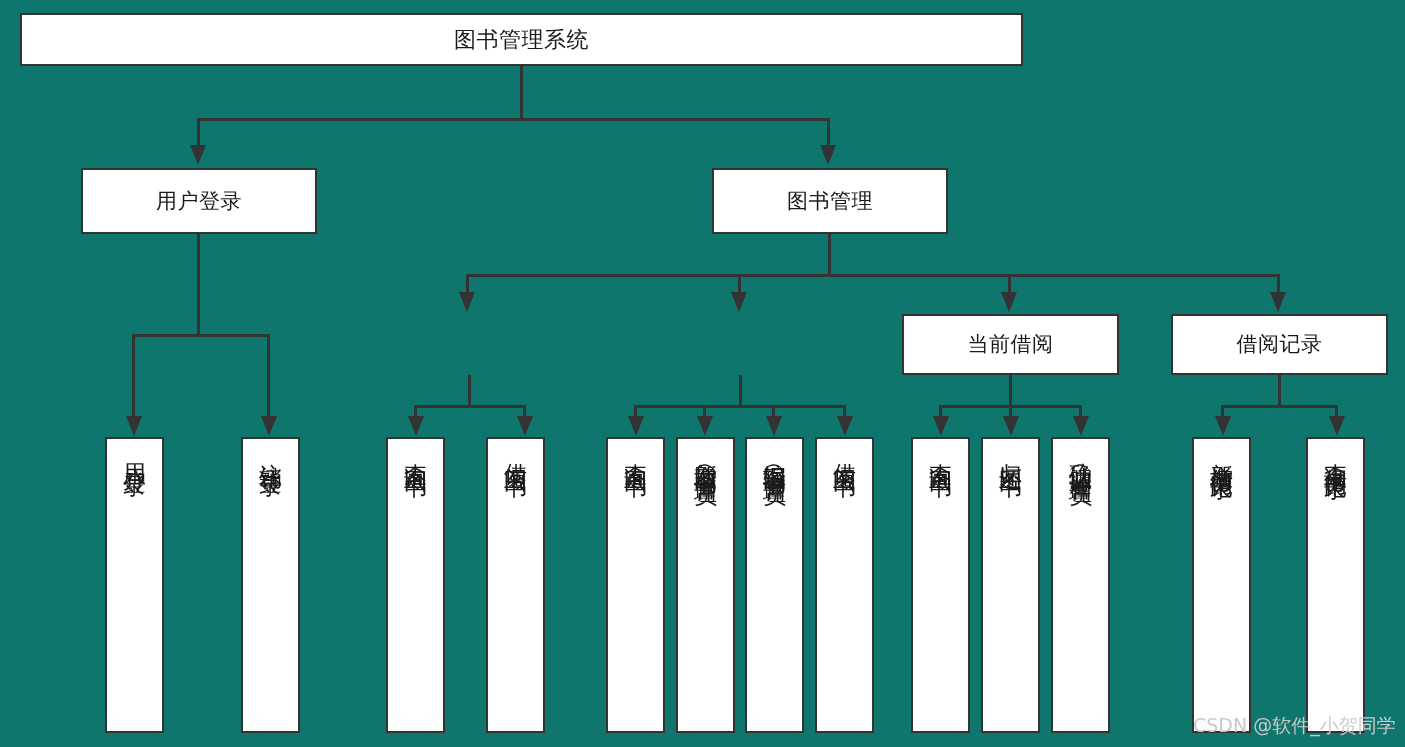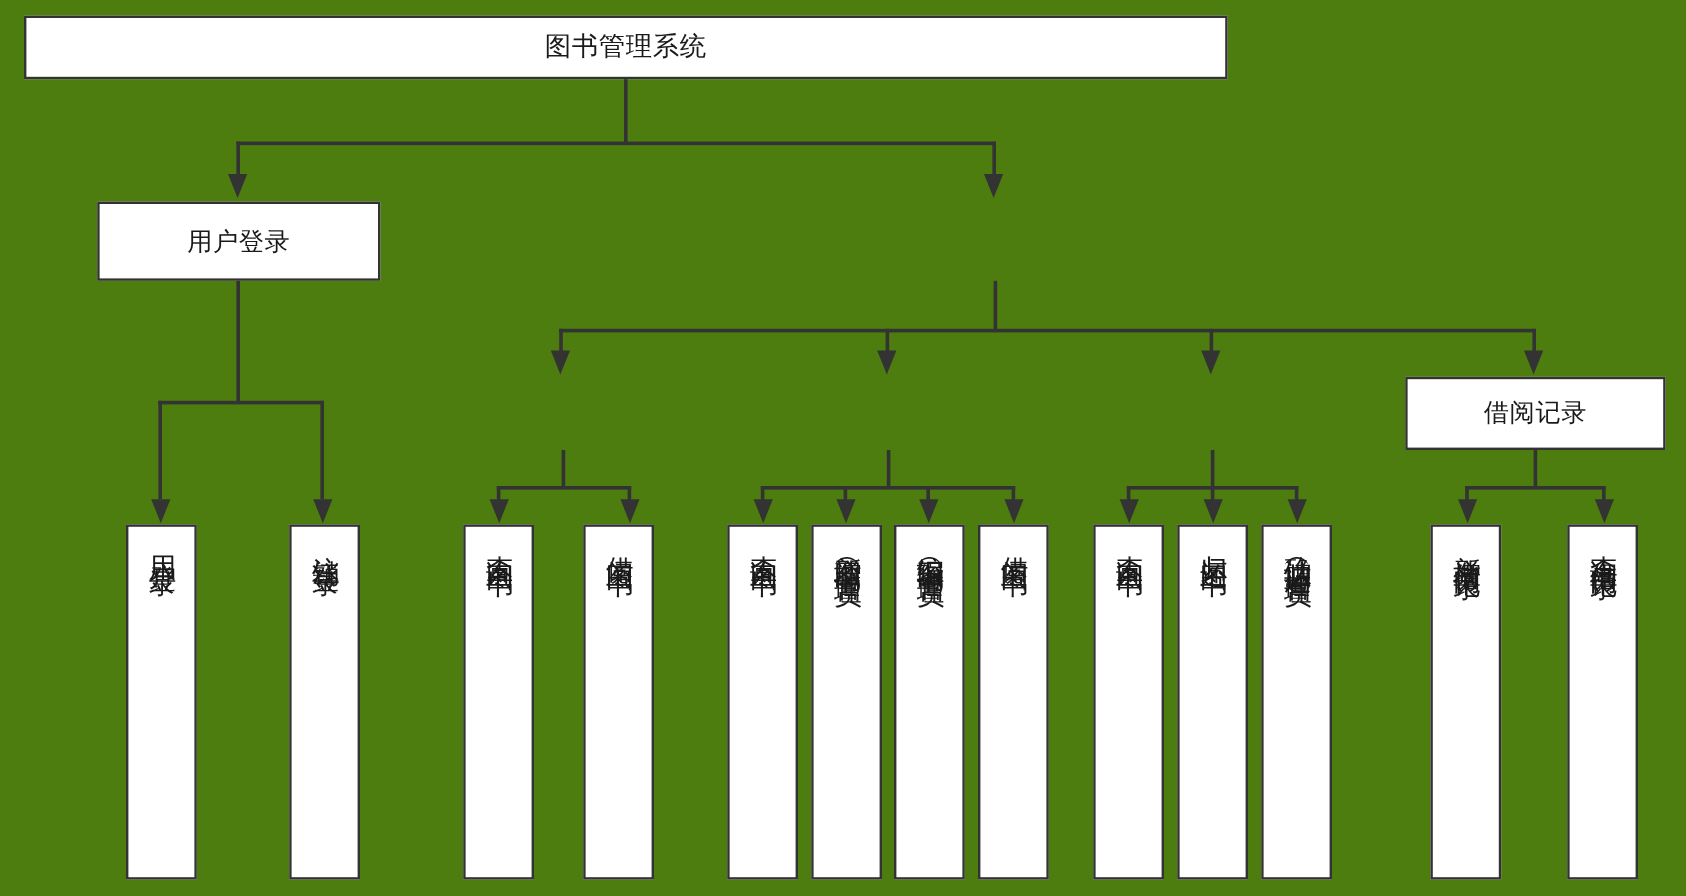--- a/index.html
+++ b/index.html
@@ -7,21 +7,21 @@
     padding: 0;
     background: #ffffff;
   }
   body {
     font-family: "DejaVu Sans", "Liberation Sans", sans-serif;
   }
   #canvas {
     position: relative;
     width: 1405px;
     height: 747px;
-    background: #4d7c0f;
+    background: #0f766e;
     overflow: hidden;
   }
   .node {
     position: absolute;
     box-sizing: border-box;
     background: #ffffff;
     border: 2px solid #333333;
     display: flex;
     align-items: center;
     justify-content: center;
@@ -95,39 +95,45 @@
 
   <div class="edge v" style="left:197px; top:118px; width:3px; height:27px;"></div>
   <div class="arrow" style="left:190px; top:145px;"></div>
   <div class="edge v" style="left:827px; top:118px; width:3px; height:27px;"></div>
   <div class="arrow" style="left:820px; top:145px;"></div>
 
   <div class="node horiz" style="left:81px; top:168px; width:236px; height:66px;">
     <span class="label">用户登录</span>
   </div>
 
+  <div class="node horiz" style="left:712px; top:168px; width:236px; height:66px;">
+    <span class="label">图书管理</span>
+  </div>
 
   <div class="edge v" style="left:197px; top:234px; width:3px; height:102px;"></div>
   <div class="edge h" style="left:132px; top:334px; width:138px; height:3px;"></div>
   <div class="edge v" style="left:132px; top:334px; width:3px; height:82px;"></div>
   <div class="arrow" style="left:126px; top:416px;"></div>
   <div class="edge v" style="left:267px; top:334px; width:3px; height:82px;"></div>
   <div class="arrow" style="left:261px; top:416px;"></div>
 
   <div class="edge v" style="left:828px; top:234px; width:3px; height:42px;"></div>
   <div class="edge h" style="left:466px; top:274px; width:814px; height:3px;"></div>
   <div class="edge v" style="left:466px; top:274px; width:3px; height:20px;"></div>
   <div class="arrow" style="left:459px; top:292px;"></div>
   <div class="edge v" style="left:738px; top:274px; width:3px; height:20px;"></div>
   <div class="arrow" style="left:731px; top:292px;"></div>
   <div class="edge v" style="left:1008px; top:274px; width:3px; height:20px;"></div>
   <div class="arrow" style="left:1001px; top:292px;"></div>
   <div class="edge v" style="left:1277px; top:274px; width:3px; height:20px;"></div>
   <div class="arrow" style="left:1270px; top:292px;"></div>
 
+  <div class="node horiz" style="left:902px; top:314px; width:217px; height:61px;">
+    <span class="label">当前借阅</span>
+  </div>
   <div class="node horiz" style="left:1171px; top:314px; width:217px; height:61px;">
     <span class="label">借阅记录</span>
   </div>
 
   <div class="edge v" style="left:468px; top:375px; width:3px; height:32px;"></div>
   <div class="edge h" style="left:414px; top:405px; width:112px; height:3px;"></div>
   <div class="edge v" style="left:414px; top:405px; width:3px; height:13px;"></div>
   <div class="arrow" style="left:408px; top:416px;"></div>
   <div class="edge v" style="left:523px; top:405px; width:3px; height:13px;"></div>
   <div class="arrow" style="left:517px; top:416px;"></div>
@@ -196,14 +202,15 @@
     <span class="label">确认归还（管理员）</span>
   </div>
 
   <div class="node vert tall" style="left:1192px; top:437px; width:59px; height:296px;">
     <span class="label">新增借阅记录</span>
   </div>
   <div class="node vert tall" style="left:1306px; top:437px; width:59px; height:296px;">
     <span class="label">查询借阅记录</span>
   </div>
 
+  <div class="watermark" style="left:1193px; top:713px;">CSDN @软件_小贺同学</div>
 
 </div>
 
 </body></html>

